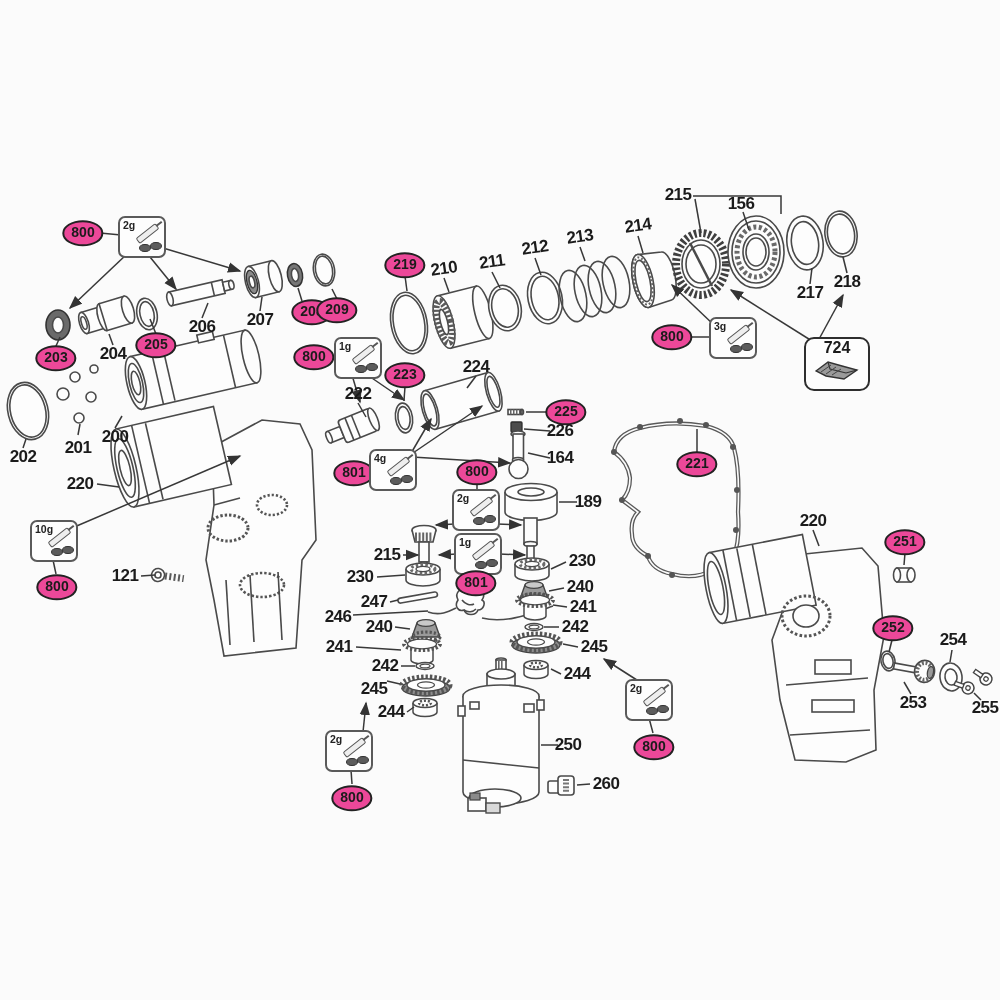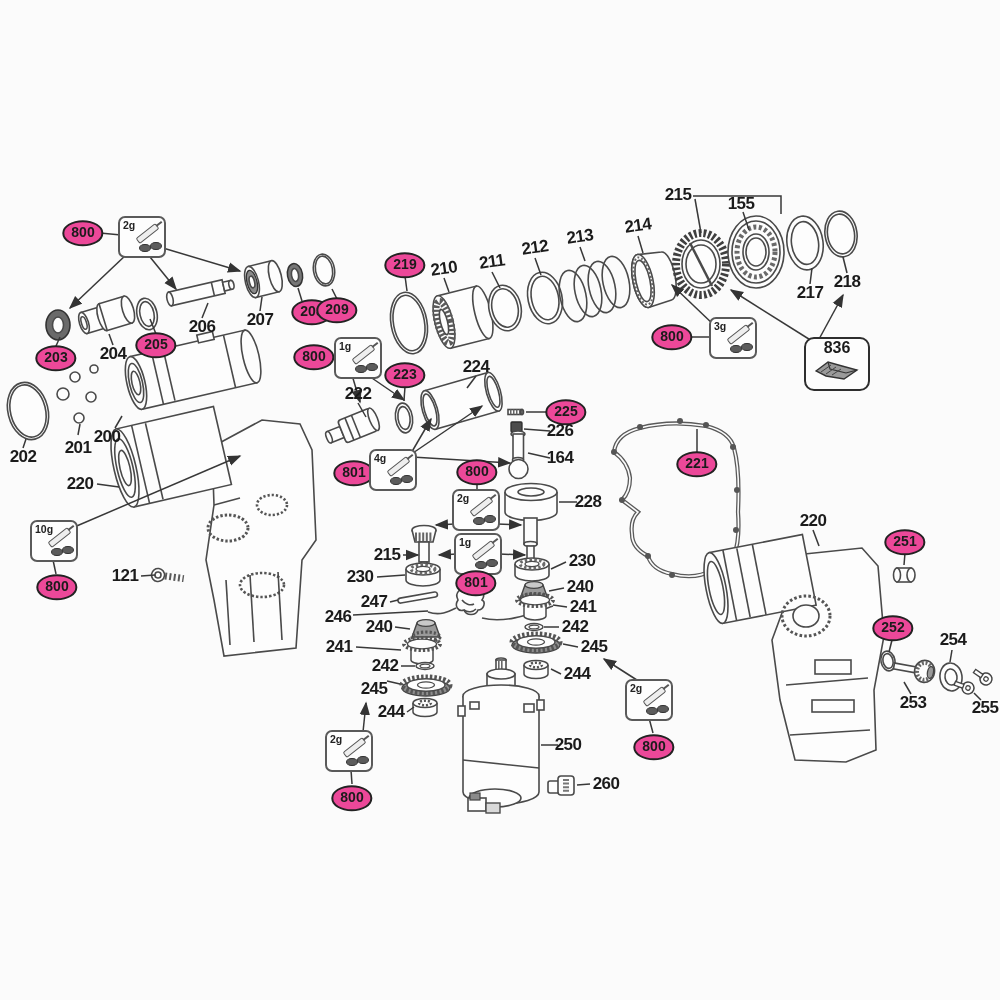--- a/index.html
+++ b/index.html
@@ -478,41 +478,41 @@
 <div class="co txt" style="left:260px;top:320px">207</div>
 <div class="co oval" style="left:312px;top:312px">208</div>
 <div class="co oval" style="left:337px;top:310px">209</div>
 <div class="co oval" style="left:405px;top:265px">219</div>
 <div class="co txt r8" style="left:444px;top:269px">210</div>
 <div class="co txt r8" style="left:492px;top:262px">211</div>
 <div class="co txt r8" style="left:535px;top:248px">212</div>
 <div class="co txt r8" style="left:580px;top:237px">213</div>
 <div class="co txt r8" style="left:638px;top:226px">214</div>
 <div class="co txt" style="left:678px;top:195px">215</div>
-<div class="co txt" style="left:741px;top:204px">155</div>
+<div class="co txt" style="left:741px;top:204px">156</div>
 <div class="co txt" style="left:810px;top:293px">217</div>
 <div class="co txt" style="left:847px;top:282px">218</div>
 <div class="co oval" style="left:672px;top:337px">800</div>
 <div class="co gbox" style="left:733px;top:338px">
       <span class="gtxt">3g</span>
       <span class="gtube"></span>
       <span class="gdot d1"></span>
       <span class="gdot d2"></span>
     </div>
 <div class="co pbox" style="left:837px;top:364px">
-  <span class="ptxt">836</span>
+  <span class="ptxt">724</span>
   <svg width="52" height="26" viewBox="0 0 52 26">
         <path d="M5,14 L17,5 L31,9 L46,13 L33,22 L15,19 Z" fill="#9a9a9a" stroke="#333" stroke-width="1.4"></path>
         <path d="M17,5 L19,12 L35,16 L46,13" fill="none" stroke="#333" stroke-width="1.2"></path>
         <path d="M10,15 L20,8 M15,17 L25,10 M21,18 L30,12" stroke="#444" stroke-width="1"></path>
       </svg>
 </div>
 <div class="co txt" style="left:23px;top:457px">202</div>
 <div class="co txt" style="left:78px;top:448px">201</div>
-<div class="co txt" style="left:107px;top:437px">200</div>
+<div class="co txt" style="left:115px;top:437px">200</div>
 <div class="co txt" style="left:80px;top:484px">220</div>
 <div class="co gbox" style="left:54px;top:541px">
       <span class="gtxt">10g</span>
       <span class="gtube"></span>
       <span class="gdot d1"></span>
       <span class="gdot d2"></span>
     </div>
 <div class="co oval" style="left:57px;top:587px">800</div>
 <div class="co txt" style="left:125px;top:576px">121</div>
 <div class="co oval" style="left:314px;top:357px">800</div>
@@ -528,21 +528,21 @@
 <div class="co oval" style="left:354px;top:473px">801</div>
 <div class="co gbox" style="left:393px;top:470px">
       <span class="gtxt">4g</span>
       <span class="gtube"></span>
       <span class="gdot d1"></span>
       <span class="gdot d2"></span>
     </div>
 <div class="co oval" style="left:566px;top:412px">225</div>
 <div class="co txt" style="left:560px;top:431px">226</div>
 <div class="co txt" style="left:560px;top:458px">164</div>
-<div class="co txt" style="left:588px;top:502px">228</div>
+<div class="co txt" style="left:588px;top:502px">189</div>
 <div class="co oval" style="left:477px;top:472px">800</div>
 <div class="co gbox" style="left:476px;top:510px">
       <span class="gtxt">2g</span>
       <span class="gtube"></span>
       <span class="gdot d1"></span>
       <span class="gdot d2"></span>
     </div>
 <div class="co gbox" style="left:478px;top:554px">
       <span class="gtxt">1g</span>
       <span class="gtube"></span>

